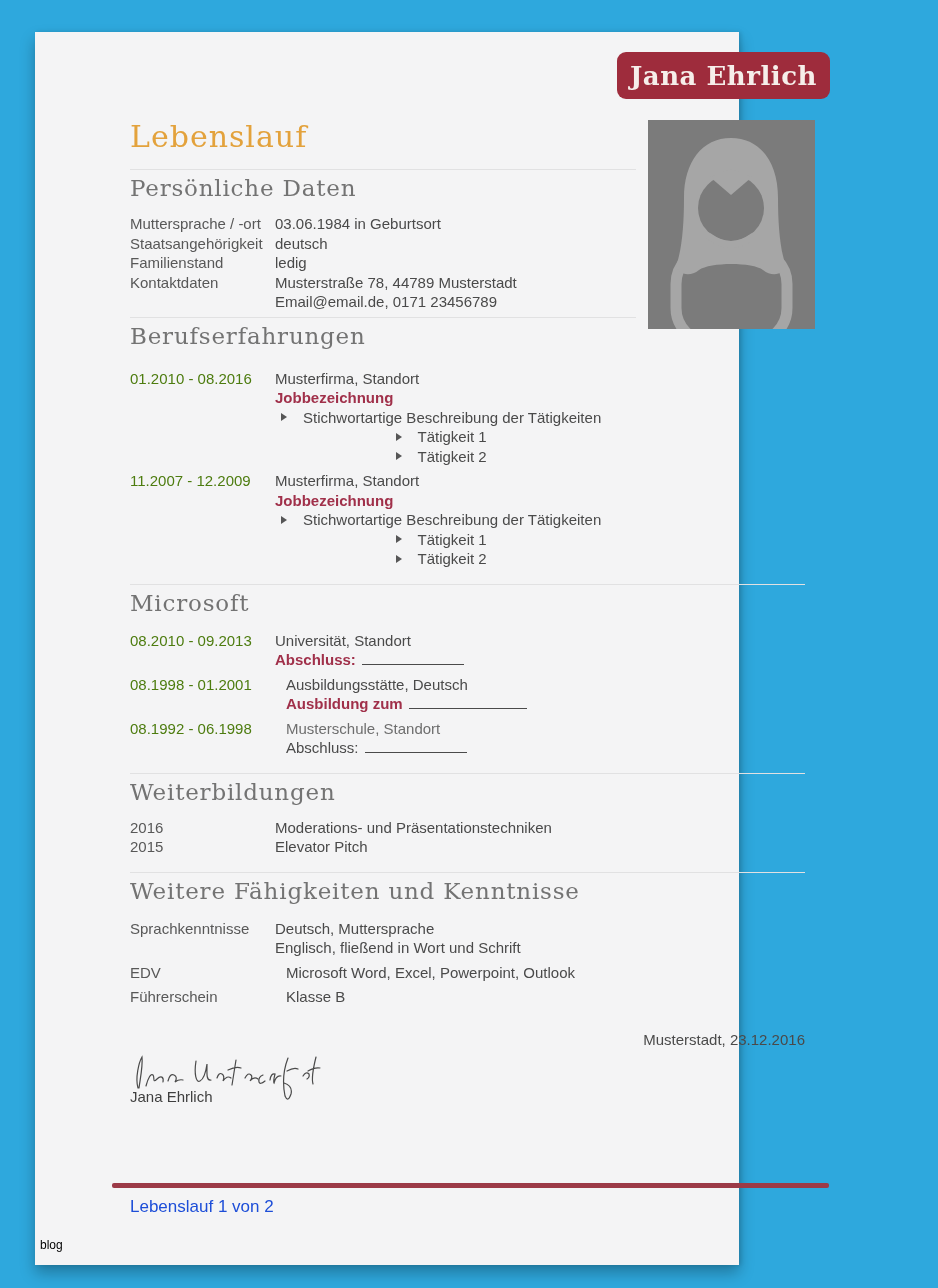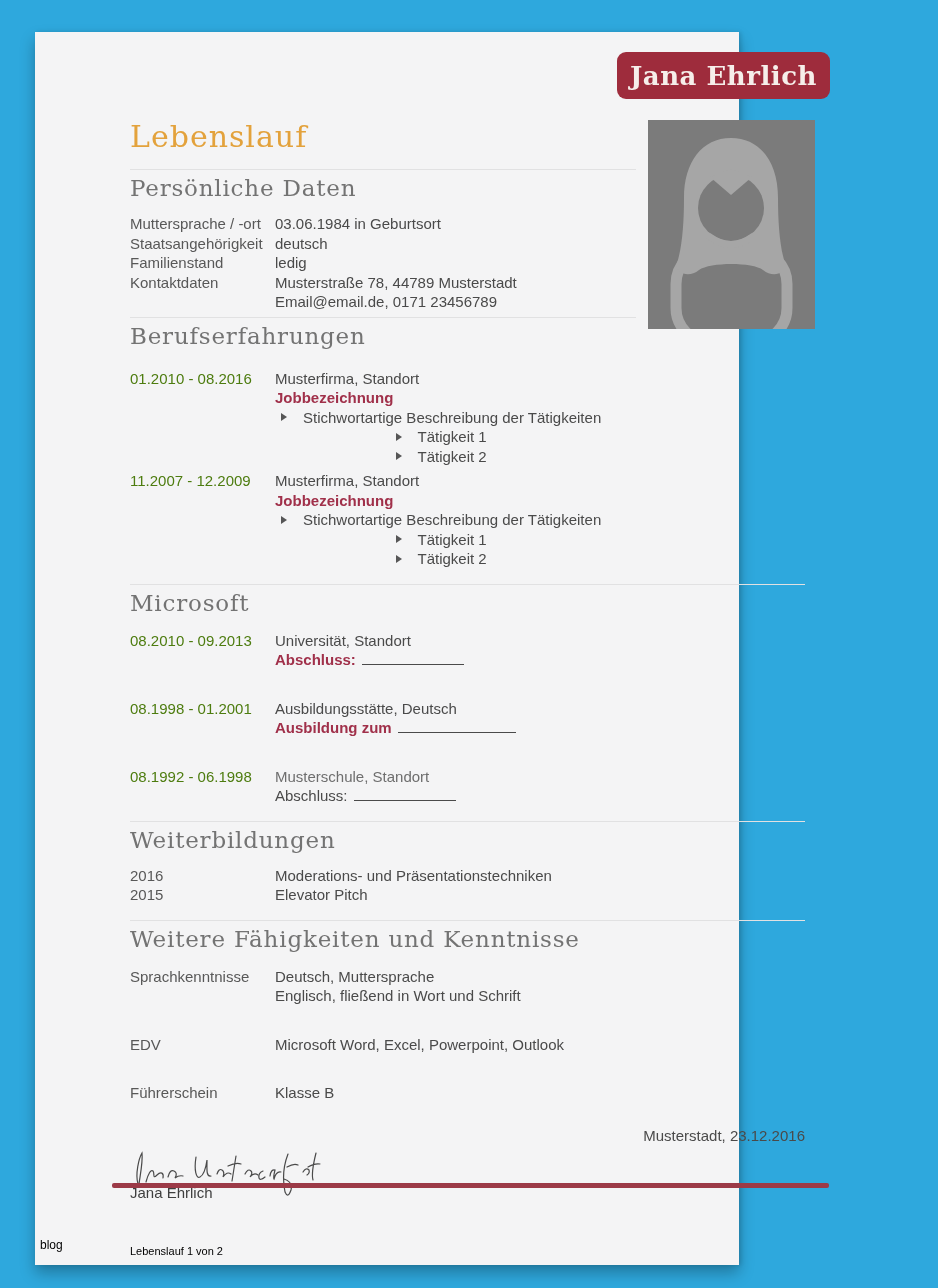--- a/index.html
+++ b/index.html
@@ -70,36 +70,36 @@
   .blank {
     display:inline-block; width:102px; height:13px;
     border-bottom:1px solid #4a4a4a; margin-left:6px;
     vertical-align:baseline;
   }
   .blank.wide { width:118px; }
   .muted { color:#6e6e6e; }
   .gap20 { margin-top:20px; }
   .gap17 { margin-top:5px; }
   .gap15 { margin-top:15px; }
-  .gap11 { margin-top:29px; }
+  .gap11 { margin-top:5px;gap:11px; }
   .place-date {
     margin-top:24px; text-align:right;
     font-size:15px; color:#4a4a4a; padding-right:0;
   }
   .signature-block { margin-top:0; }
   .signature-svg { display:block; margin-left:0; }
   .printed-name { font-size:15px; color:#3f3f3f; margin-top:-12px; }
   
   .footer-line {
     position:absolute; left:77px; top:1151px;
     width:717px; height:5px; background:#9c3a47; border-radius:2px;
   }
   .footer-text {
     position:absolute; left:95px; top:1165px;
-    font-size:11px; color:#000000;margin-top:48px;
+    font-size:17px; color:#1d4ed8;
   }
   .watermark {
     position:absolute; left:5px; top:1206px;
     font-size:12px; color:#000000;
   }
 </style>
 </head>
 <body>
 
 <div class="page">

